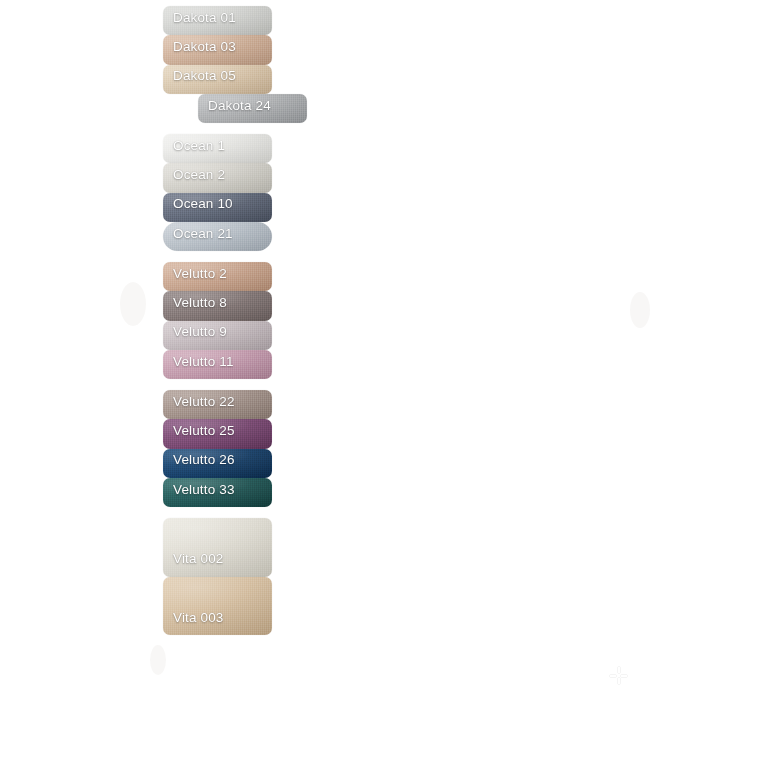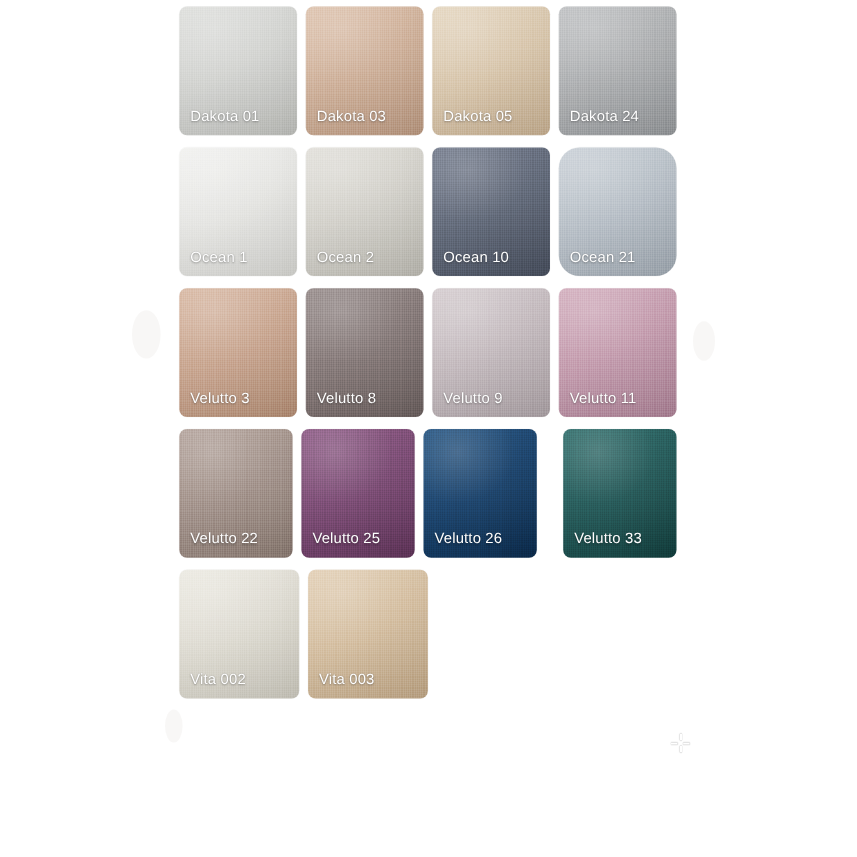--- a/index.html
+++ b/index.html
@@ -26,21 +26,21 @@
 
   .swatch-grid {
     position: absolute;
     left: 163px;
     top: 6px;
     width: 460px;
   }
 
   .swatch-row {
     display: flex;
-    flex-direction: row;
+    flex-direction: column;
     height: 117px;
     margin-bottom: 11px;
   }
 
   .swatch {
     position: relative;
     width: 109px;
     height: 117px;
     margin-right: 8px;
     border-radius: 7px;
@@ -136,21 +136,21 @@
         <div class="swatch" style="background: linear-gradient(150deg, rgb(220, 192, 170) 0%, rgb(203, 171, 147) 48%, rgb(182, 148, 124) 100%);">
           <div class="weave"></div>
           <div class="sheen"></div>
           <div class="swatch-label">Dakota 03</div>
         </div>
         <div class="swatch" style="background: linear-gradient(150deg, rgb(227, 212, 189) 0%, rgb(214, 195, 168) 48%, rgb(194, 171, 141) 100%);">
           <div class="weave"></div>
           <div class="sheen"></div>
           <div class="swatch-label">Dakota 05</div>
         </div>
-        <div class="swatch" style="background: linear-gradient(150deg, rgb(188, 190, 192) 0%, rgb(169, 171, 173) 48%, rgb(144, 147, 150) 100%);">
+        <div class="swatch" style="background: linear-gradient(150deg, rgb(188, 190, 192) 0%, rgb(169, 171, 173) 48%, rgb(144, 147, 150) 100%); margin-left: 35px;">
           <div class="weave"></div>
           <div class="sheen"></div>
           <div class="swatch-label">Dakota 24</div>
         </div>
       </div>
       <div class="swatch-row">
         <div class="swatch" style="background: linear-gradient(150deg, rgb(241, 241, 239) 0%, rgb(227, 227, 224) 48%, rgb(207, 207, 203) 100%);">
           <div class="weave"></div>
           <div class="sheen"></div>
           <div class="swatch-label">Ocean 1</div>
@@ -168,21 +168,21 @@
         <div class="swatch" style="background: linear-gradient(150deg, rgb(199, 206, 213) 0%, rgb(180, 188, 196) 48%, rgb(155, 164, 173) 100%); border-radius: 19px;">
           <div class="weave"></div>
           <div class="sheen"></div>
           <div class="swatch-label">Ocean 21</div>
         </div>
       </div>
       <div class="swatch-row">
         <div class="swatch" style="background: linear-gradient(150deg, rgb(214, 181, 159) 0%, rgb(197, 160, 137) 48%, rgb(174, 136, 112) 100%);">
           <div class="weave"></div>
           <div class="sheen"></div>
-          <div class="swatch-label">Velutto 3</div>
+          <div class="swatch-label">Velutto 2</div>
         </div>
         <div class="swatch" style="background: linear-gradient(150deg, rgb(143, 131, 130) 0%, rgb(125, 113, 112) 48%, rgb(103, 92, 91) 100%);">
           <div class="weave"></div>
           <div class="sheen"></div>
           <div class="swatch-label">Velutto 8</div>
         </div>
         <div class="swatch" style="background: linear-gradient(150deg, rgb(210, 201, 204) 0%, rgb(192, 182, 186) 48%, rgb(168, 158, 162) 100%);">
           <div class="weave"></div>
           <div class="sheen"></div>
           <div class="swatch-label">Velutto 9</div>
@@ -202,21 +202,21 @@
         <div class="swatch" style="background: linear-gradient(150deg, rgb(133, 83, 125) 0%, rgb(115, 67, 108) 48%, rgb(93, 51, 87) 100%);">
           <div class="weave"></div>
           <div class="sheen"></div>
           <div class="swatch-label">Velutto 25</div>
         </div>
         <div class="swatch" style="background: linear-gradient(150deg, rgb(29, 76, 121) 0%, rgb(18, 58, 99) 48%, rgb(11, 42, 74) 100%);">
           <div class="weave"></div>
           <div class="sheen"></div>
           <div class="swatch-label">Velutto 26</div>
         </div>
-        <div class="swatch" style="background: linear-gradient(150deg, rgb(39, 100, 98) 0%, rgb(28, 81, 80) 48%, rgb(18, 60, 59) 100%); margin-left: 16px;">
+        <div class="swatch" style="background: linear-gradient(150deg, rgb(39, 100, 98) 0%, rgb(28, 81, 80) 48%, rgb(18, 60, 59) 100%);">
           <div class="weave"></div>
           <div class="sheen"></div>
           <div class="swatch-label">Velutto 33</div>
         </div>
       </div>
       <div class="swatch-row">
         <div class="swatch" style="background: linear-gradient(150deg, rgb(235, 233, 225) 0%, rgb(220, 217, 207) 48%, rgb(198, 195, 184) 100%);">
           <div class="weave"></div>
           <div class="sheen"></div>
           <div class="swatch-label">Vita 002</div>

